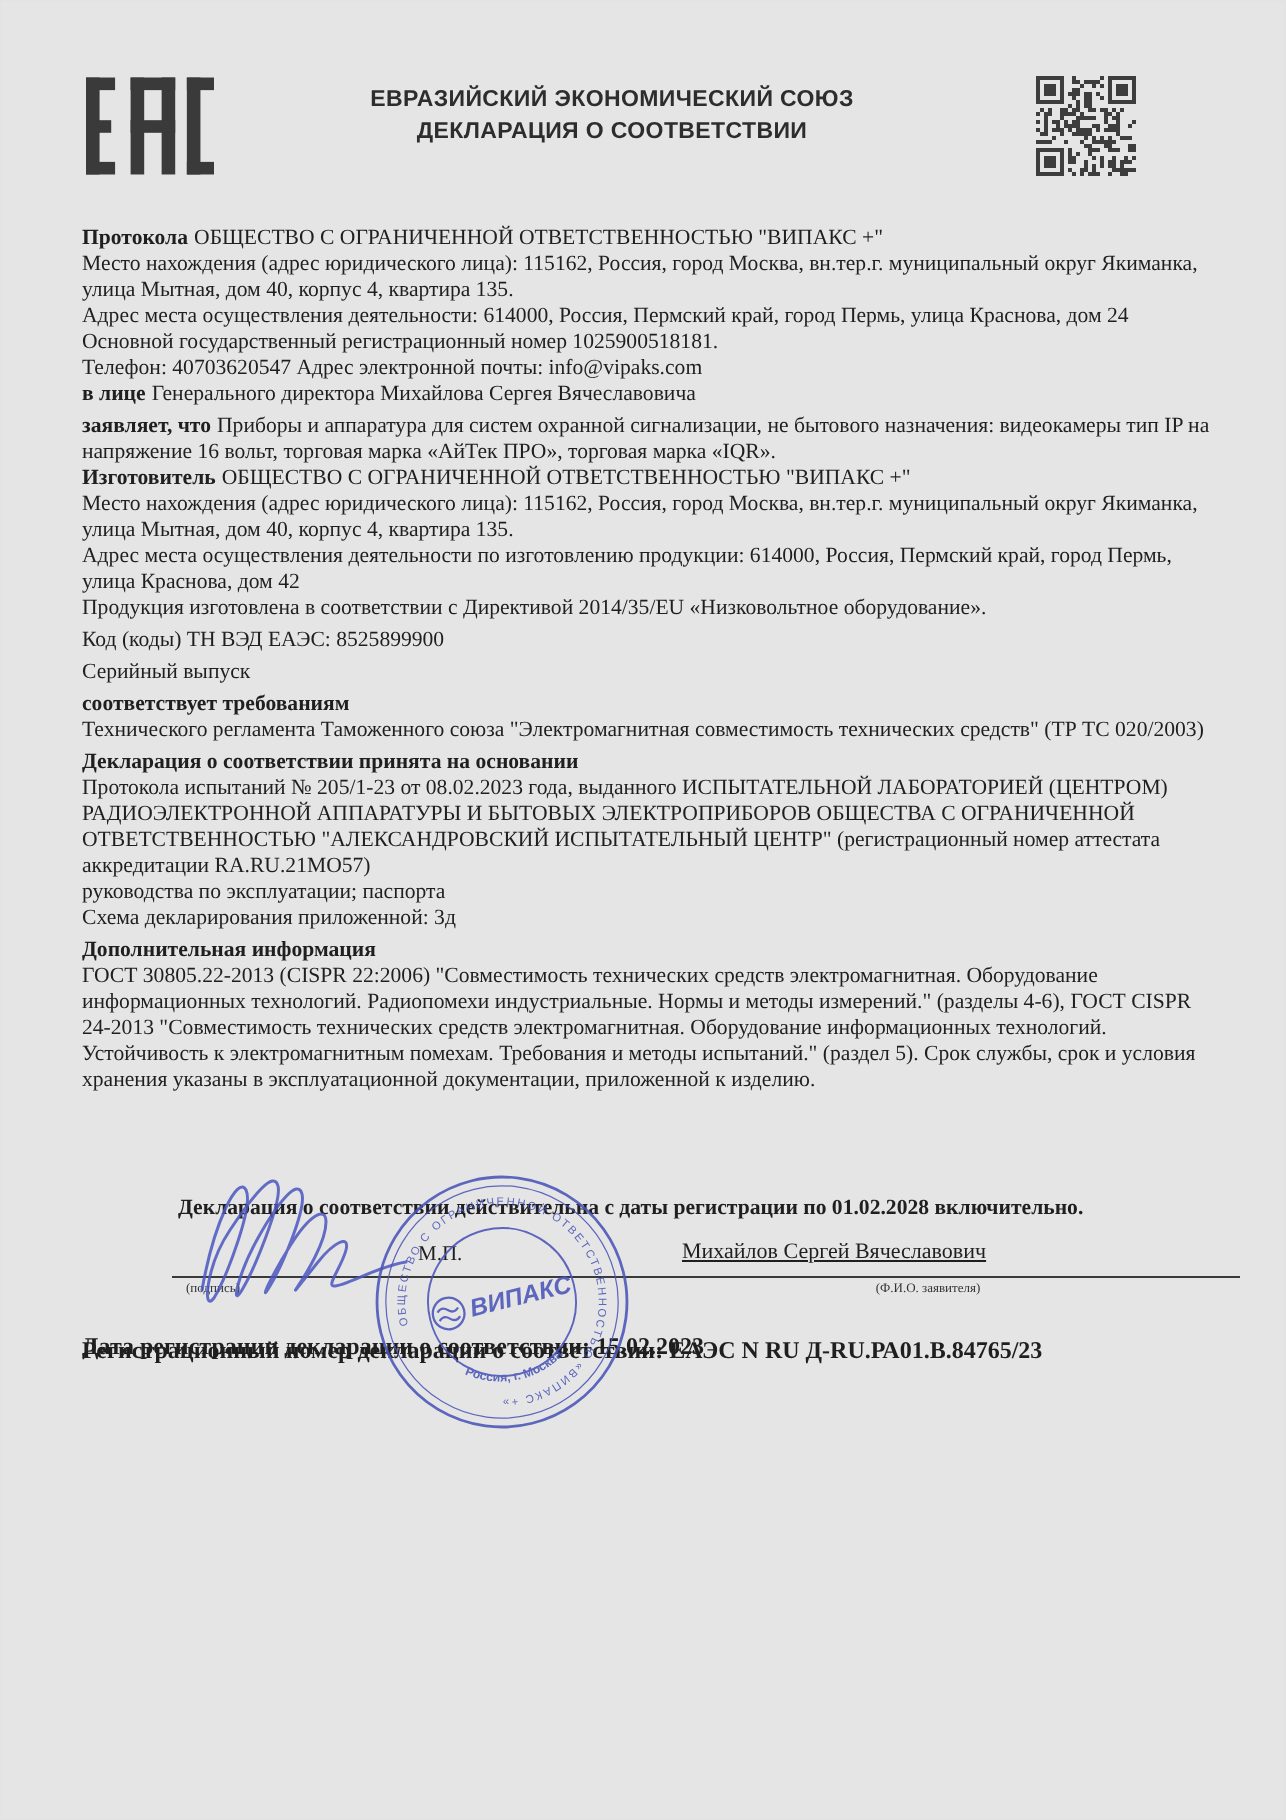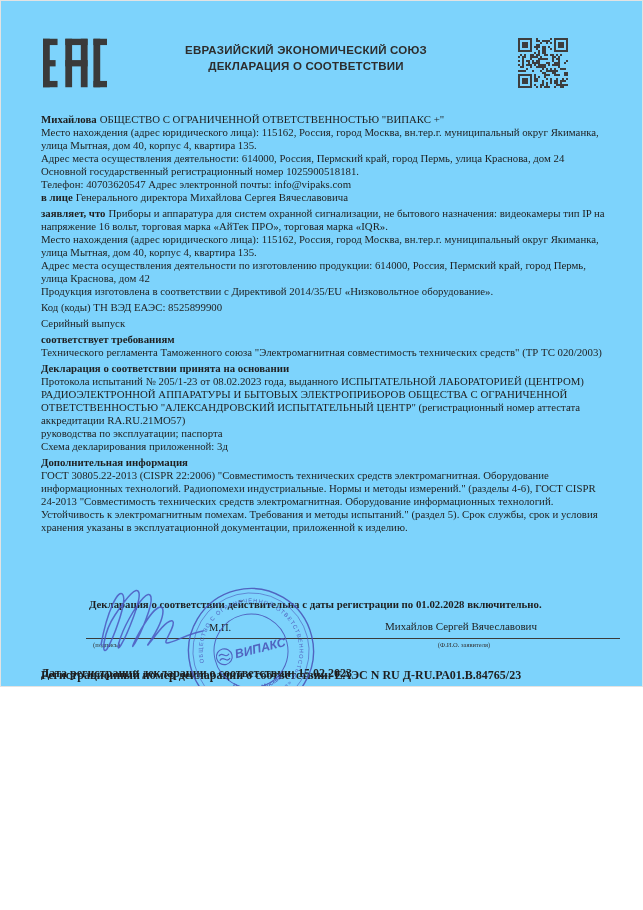--- a/index.html
+++ b/index.html
@@ -1,34 +1,34 @@
 <!DOCTYPE html>
 <html><head>
 <meta charset="utf-8">
 <style>
   html,body{margin:0;padding:0;background:#fff;}
-  .page{position:relative;width:643px;height:687px;background:#7dd3fc;
+  .page{position:relative;width:643px;height:910px;background:#e5e5e5;
         border:1px solid #e3e3e3;box-sizing:border-box;overflow:hidden;
         font-family:"Liberation Serif",serif;color:#1f1f1f;}
   
   .eac-logo{position:absolute;left:42px;top:36px;width:64px;height:52px;fill:#3a3a3a;}
   .doc-title{position:absolute;left:120px;top:42px;width:370px;text-align:center;
         font-family:"Liberation Sans",sans-serif;font-weight:bold;font-size:11.5px;
         line-height:1.35;color:#2d2d2d;letter-spacing:.2px;}
   .qr{position:absolute;left:517px;top:37px;width:50px;height:50px;fill:#3d3d3d;}
   
   .content{position:absolute;left:40px;top:112px;width:565px;font-size:10.8px;line-height:13px;}
   .content p{margin:0;}
   .content p.mt{margin-top:3px;}
   .lead{font-weight:bold;}
   .lead:not(:empty){margin-right:3px;}
   
   .validity{position:absolute;left:40px;top:597px;width:565px;font-weight:bold;font-size:10.8px;margin-left:48px;}
   .mp{position:absolute;left:208px;top:621px;font-size:10.5px;}
-  .sig-name{position:absolute;left:340px;top:619px;width:240px;text-align:center;font-size:11px;}
+  .sig-name{position:absolute;left:340px;top:619px;width:240px;font-size:11px;text-decoration:underline;}
   .sig-line{position:absolute;left:85px;top:637px;width:534px;border-top:1px solid #3a3a3a;}
   .caption{position:absolute;font-size:6.5px;color:#333;}
   .cap-sign{left:92px;top:640px;}
   .cap-name{left:398px;top:640px;width:130px;text-align:center;}
   .reg-line{position:absolute;left:40px;width:570px;font-weight:bold;font-size:12px;margin-top:12px;}
   .reg-1{top:655px;}
   .reg-2{top:653px;}
   
   .signature-ink{position:absolute;left:92px;top:578px;width:208px;height:92px;z-index:4;opacity:.85;}
   .stamp{position:absolute;left:184px;top:584px;width:132px;height:132px;z-index:5;opacity:.88;
@@ -248,27 +248,28 @@
         <rect x="13" y="24" width="1" height="1"></rect>
         <rect x="14" y="24" width="1" height="1"></rect>
         <rect x="15" y="24" width="1" height="1"></rect>
         <rect x="18" y="24" width="1" height="1"></rect>
         <rect x="21" y="24" width="1" height="1"></rect>
         <rect x="22" y="24" width="1" height="1"></rect>
       </g>
   </svg>
 
   <div class="content">
-    <p><b class="lead">Михайлова</b><span>ОБЩЕСТВО С ОГРАНИЧЕННОЙ ОТВЕТСТВЕННОСТЬЮ "ВИПАКС +"</span></p>
+    <p><b class="lead">Протокола</b><span>ОБЩЕСТВО С ОГРАНИЧЕННОЙ ОТВЕТСТВЕННОСТЬЮ "ВИПАКС +"</span></p>
     <p><b class="lead"></b><span>Место нахождения (адрес юридического лица): 115162, Россия, город Москва, вн.тер.г. муниципальный округ Якиманка, улица Мытная, дом 40, корпус 4, квартира 135.</span></p>
     <p><b class="lead"></b><span>Адрес места осуществления деятельности: 614000, Россия, Пермский край, город Пермь, улица Краснова, дом 24</span></p>
     <p><b class="lead"></b><span>Основной государственный регистрационный номер 1025900518181.</span></p>
     <p><b class="lead"></b><span>Телефон: 40703620547 Адрес электронной почты: info@vipaks.com</span></p>
     <p><b class="lead">в лице</b><span>Генерального директора Михайлова Сергея Вячеславовича</span></p>
     <p class="mt"><b class="lead">заявляет, что</b><span>Приборы и аппаратура для систем охранной сигнализации, не бытового назначения: видеокамеры тип IP на напряжение 16 вольт, торговая марка «АйТек ПРО», торговая марка «IQR».</span></p>
+    <p><b class="lead">Изготовитель</b><span>ОБЩЕСТВО С ОГРАНИЧЕННОЙ ОТВЕТСТВЕННОСТЬЮ "ВИПАКС +"</span></p>
     <p><b class="lead"></b><span>Место нахождения (адрес юридического лица): 115162, Россия, город Москва, вн.тер.г. муниципальный округ Якиманка, улица Мытная, дом 40, корпус 4, квартира 135.</span></p>
     <p><b class="lead"></b><span>Адрес места осуществления деятельности по изготовлению продукции: 614000, Россия, Пермский край, город Пермь, улица Краснова, дом 42</span></p>
     <p><b class="lead"></b><span>Продукция изготовлена в соответствии с Директивой 2014/35/EU «Низковольтное оборудование».</span></p>
     <p class="mt"><b class="lead"></b><span>Код (коды) ТН ВЭД ЕАЭС: 8525899900</span></p>
     <p class="mt"><b class="lead"></b><span>Серийный выпуск</span></p>
     <p class="mt"><b class="lead">соответствует требованиям</b><span></span></p>
     <p><b class="lead"></b><span>Технического регламента Таможенного союза "Электромагнитная совместимость технических средств" (ТР ТС 020/2003)</span></p>
     <p class="mt"><b class="lead">Декларация о соответствии принята на основании</b><span></span></p>
     <p><b class="lead"></b><span>Протокола испытаний № 205/1-23 от 08.02.2023 года, выданного ИСПЫТАТЕЛЬНОЙ ЛАБОРАТОРИЕЙ (ЦЕНТРОМ) РАДИОЭЛЕКТРОННОЙ АППАРАТУРЫ И БЫТОВЫХ ЭЛЕКТРОПРИБОРОВ ОБЩЕСТВА С ОГРАНИЧЕННОЙ ОТВЕТСТВЕННОСТЬЮ "АЛЕКСАНДРОВСКИЙ ИСПЫТАТЕЛЬНЫЙ ЦЕНТР" (регистрационный номер аттестата аккредитации RA.RU.21МО57)</span></p>
     <p><b class="lead"></b><span>руководства по эксплуатации; паспорта</span></p>

